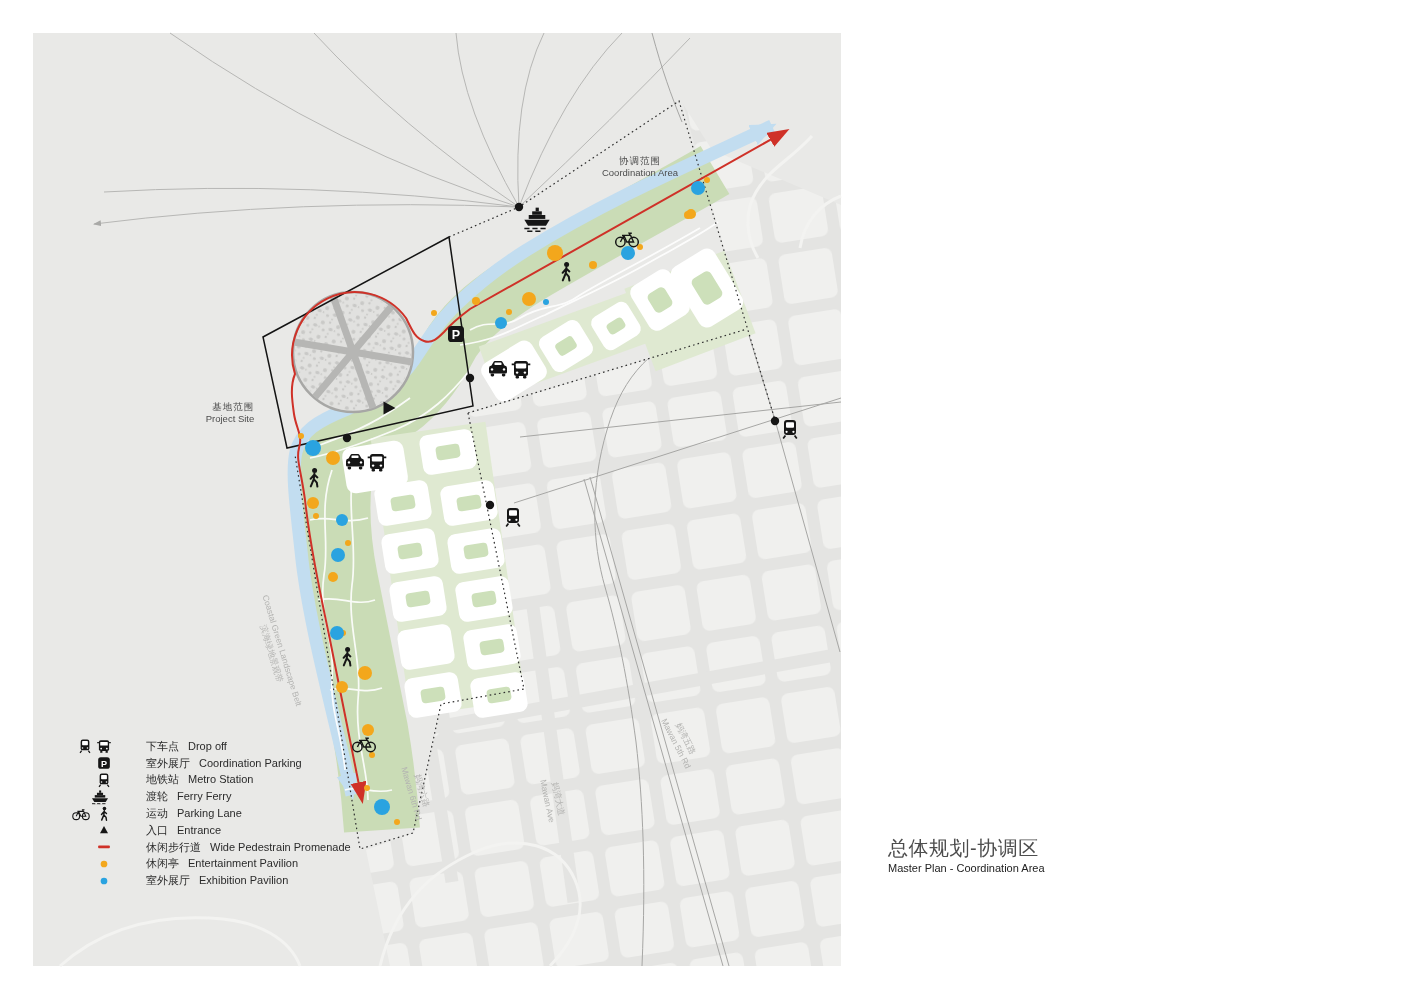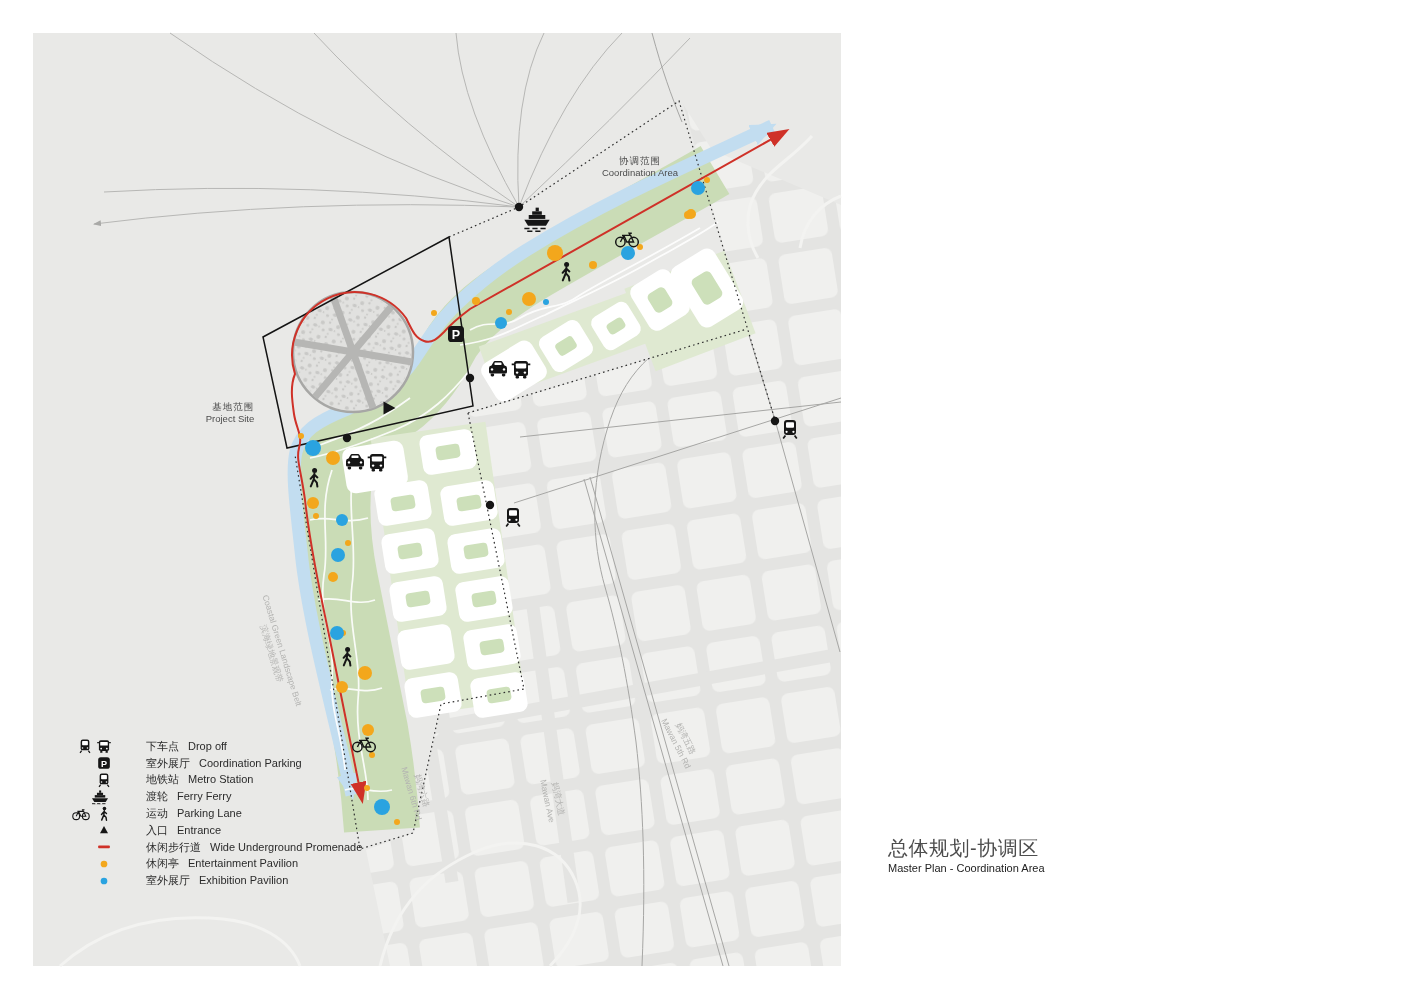--- a/index.html
+++ b/index.html
@@ -369,21 +369,21 @@
         </svg>
       </span>
       <span class="lg-label"><span class="cn">入口</span><span class="en">Entrance</span></span>
     </div>
     <div class="lg-row">
       <span class="lg-icons">
         <svg width="16" height="16" viewBox="-11 -11 22 22">
           <use href="#i-redline" xlink:href="#i-redline"></use>
         </svg>
       </span>
-      <span class="lg-label"><span class="cn">休闲步行道</span><span class="en">Wide Underground Promenade</span></span>
+      <span class="lg-label"><span class="cn">休闲步行道</span><span class="en">Wide Pedestrain Promenade</span></span>
     </div>
     <div class="lg-row">
       <span class="lg-icons">
         <svg width="16" height="16" viewBox="-11 -11 22 22">
           <use href="#i-dot-orange" xlink:href="#i-dot-orange"></use>
         </svg>
       </span>
       <span class="lg-label"><span class="cn">休闲亭</span><span class="en">Entertainment Pavilion</span></span>
     </div>
     <div class="lg-row">

